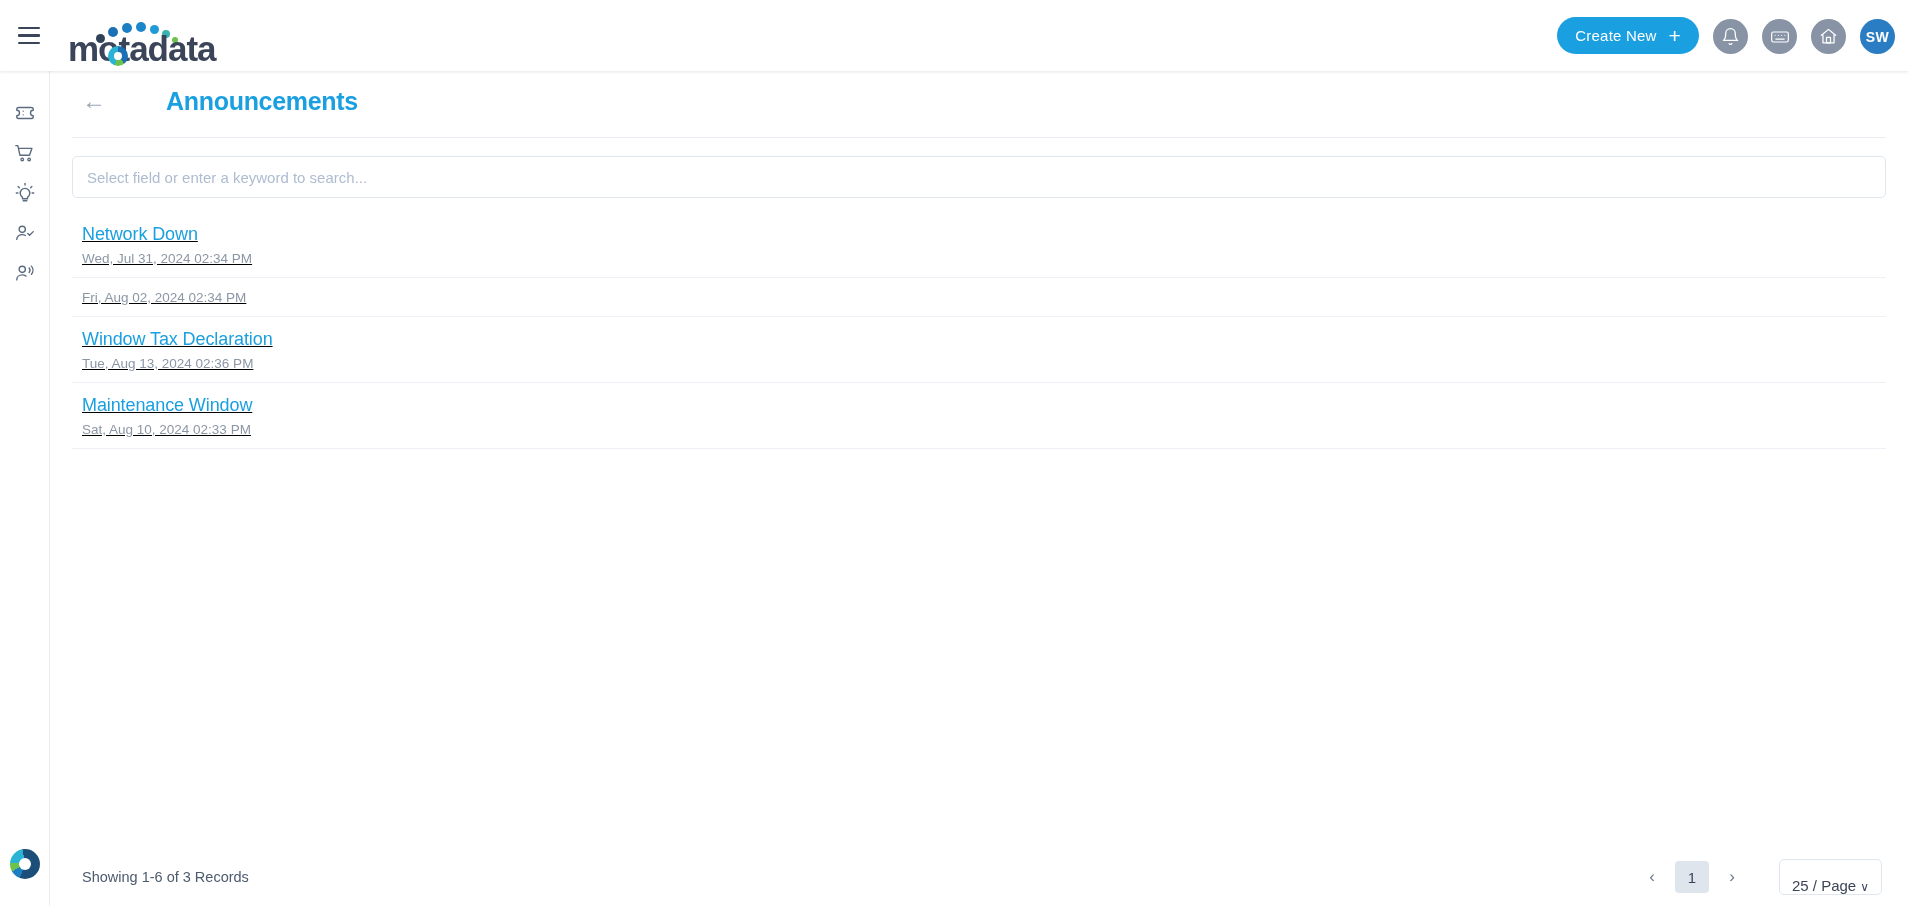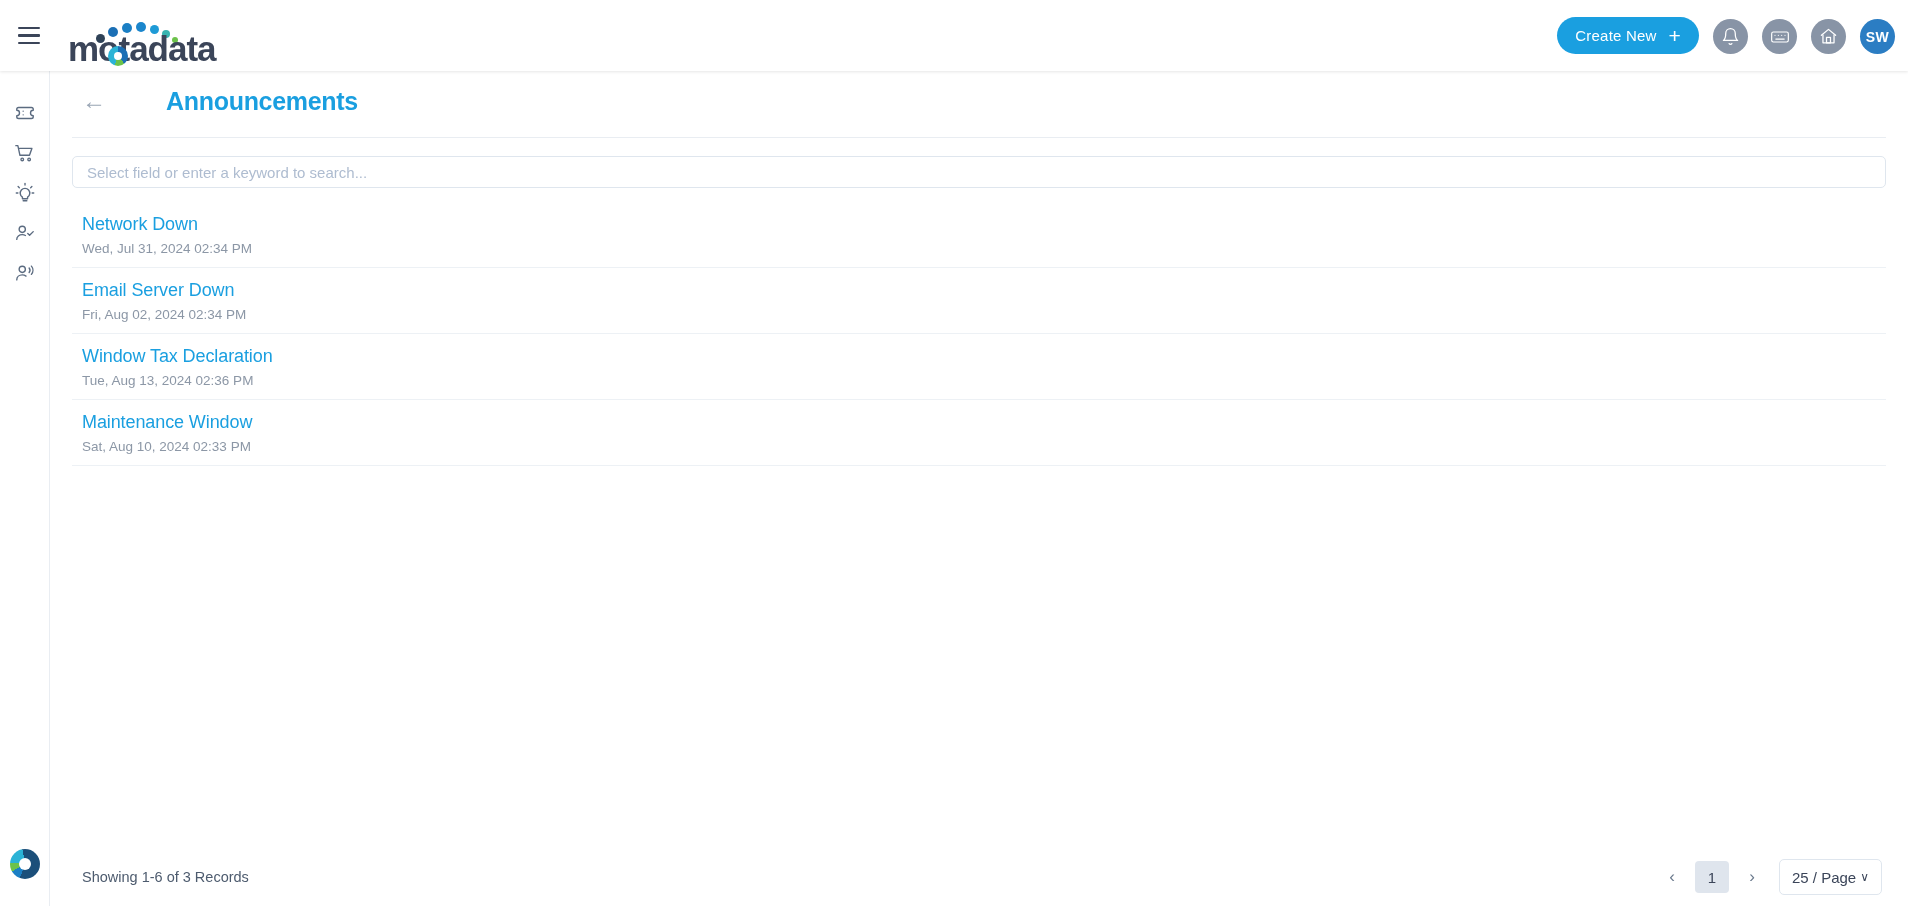--- a/index.html
+++ b/index.html
@@ -91,32 +91,32 @@
   .page-title {
     color: #1a9fe0; font-size: 25px; font-weight: bold; letter-spacing: -.3px; margin-left: 44px;
   }
   .head-divider {
     margin: 18px 22px 0 22px; height: 1px; background: #e9edf2;
   }
 
   
   .search-wrap { padding: 18px 22px 0 22px; }
   .search-box {
-    height: 32px; border: 1px solid #dfe6ee; border-radius: 5px;
+    height: 42px; border: 1px solid #dfe6ee; border-radius: 5px;
     display: flex; align-items: center; padding: 0 14px; background: #fff;
   }
   .search-box input {
     border: none; outline: none; width: 100%; height: 100%;
     font-size: 15px; color: #5a6madd; background: transparent;
     font-family: "Liberation Sans", sans-serif;
   }
   .search-box input::placeholder { color: #aebcd0; }
 
   
-  .list { padding: 0 22px; margin-top: 20px; }
+  .list { padding: 0 22px; margin-top: 20px; text-decoration: underline; }
   .list-row {
     padding: 12px 0 11px 10px; border-bottom: 1px solid #edf1f5; cursor: pointer;
   }
   .list-row:first-child { padding-top: 6px; }
   .row-title {
     color: #1a9fe0; font-size: 18px; letter-spacing: -.1px; margin-bottom: 6px;
   }
   .row-date { color: #8c97a6; font-size: 13.5px; }
 
   
@@ -130,23 +130,23 @@
     width: 30px; height: 30px; border-radius: 4px;
     display: flex; align-items: center; justify-content: center;
     color: #6b7a8d; font-size: 17px; cursor: pointer; background: transparent; border: none;
   }
   .pg-num {
     min-width: 34px; height: 32px; border-radius: 4px; background: #dfe5ed;
     display: flex; align-items: center; justify-content: center;
     color: #3b4559; font-size: 15px; cursor: pointer; border: none;
   }
   .page-size {
-    margin-left: 4px; height: 36px; padding: 0 12px;
+    margin-left: 24px; height: 36px; padding: 0 12px;
     border: 1px solid #dfe6ee; border-radius: 5px; background: #fff;
-    display: flex; align-items: center; gap: 4px;
+    display: flex; align-items: flex-end; gap: 4px;
     color: #3b4559; font-size: 15px; cursor: pointer;
   }
   .chev { font-size: 12px; color: #3b4559; }
   svg { display: block; }
 </style>
 </head>
 <body>
 
 <div class="topbar">
 
@@ -298,21 +298,20 @@
   </div>
 
   <div class="list">
 
     <div class="list-row">
       <div class="row-title">Network Down</div>
       <div class="row-date">Wed, Jul 31, 2024 02:34 PM</div>
     </div>
 
     <div class="list-row">
-      <div class="row-title">Email Server Down</div>
       <div class="row-date">Fri, Aug 02, 2024 02:34 PM</div>
     </div>
 
     <div class="list-row">
       <div class="row-title">Window Tax Declaration</div>
       <div class="row-date">Tue, Aug 13, 2024 02:36 PM</div>
     </div>
 
     <div class="list-row">
       <div class="row-title">Maintenance Window</div>

